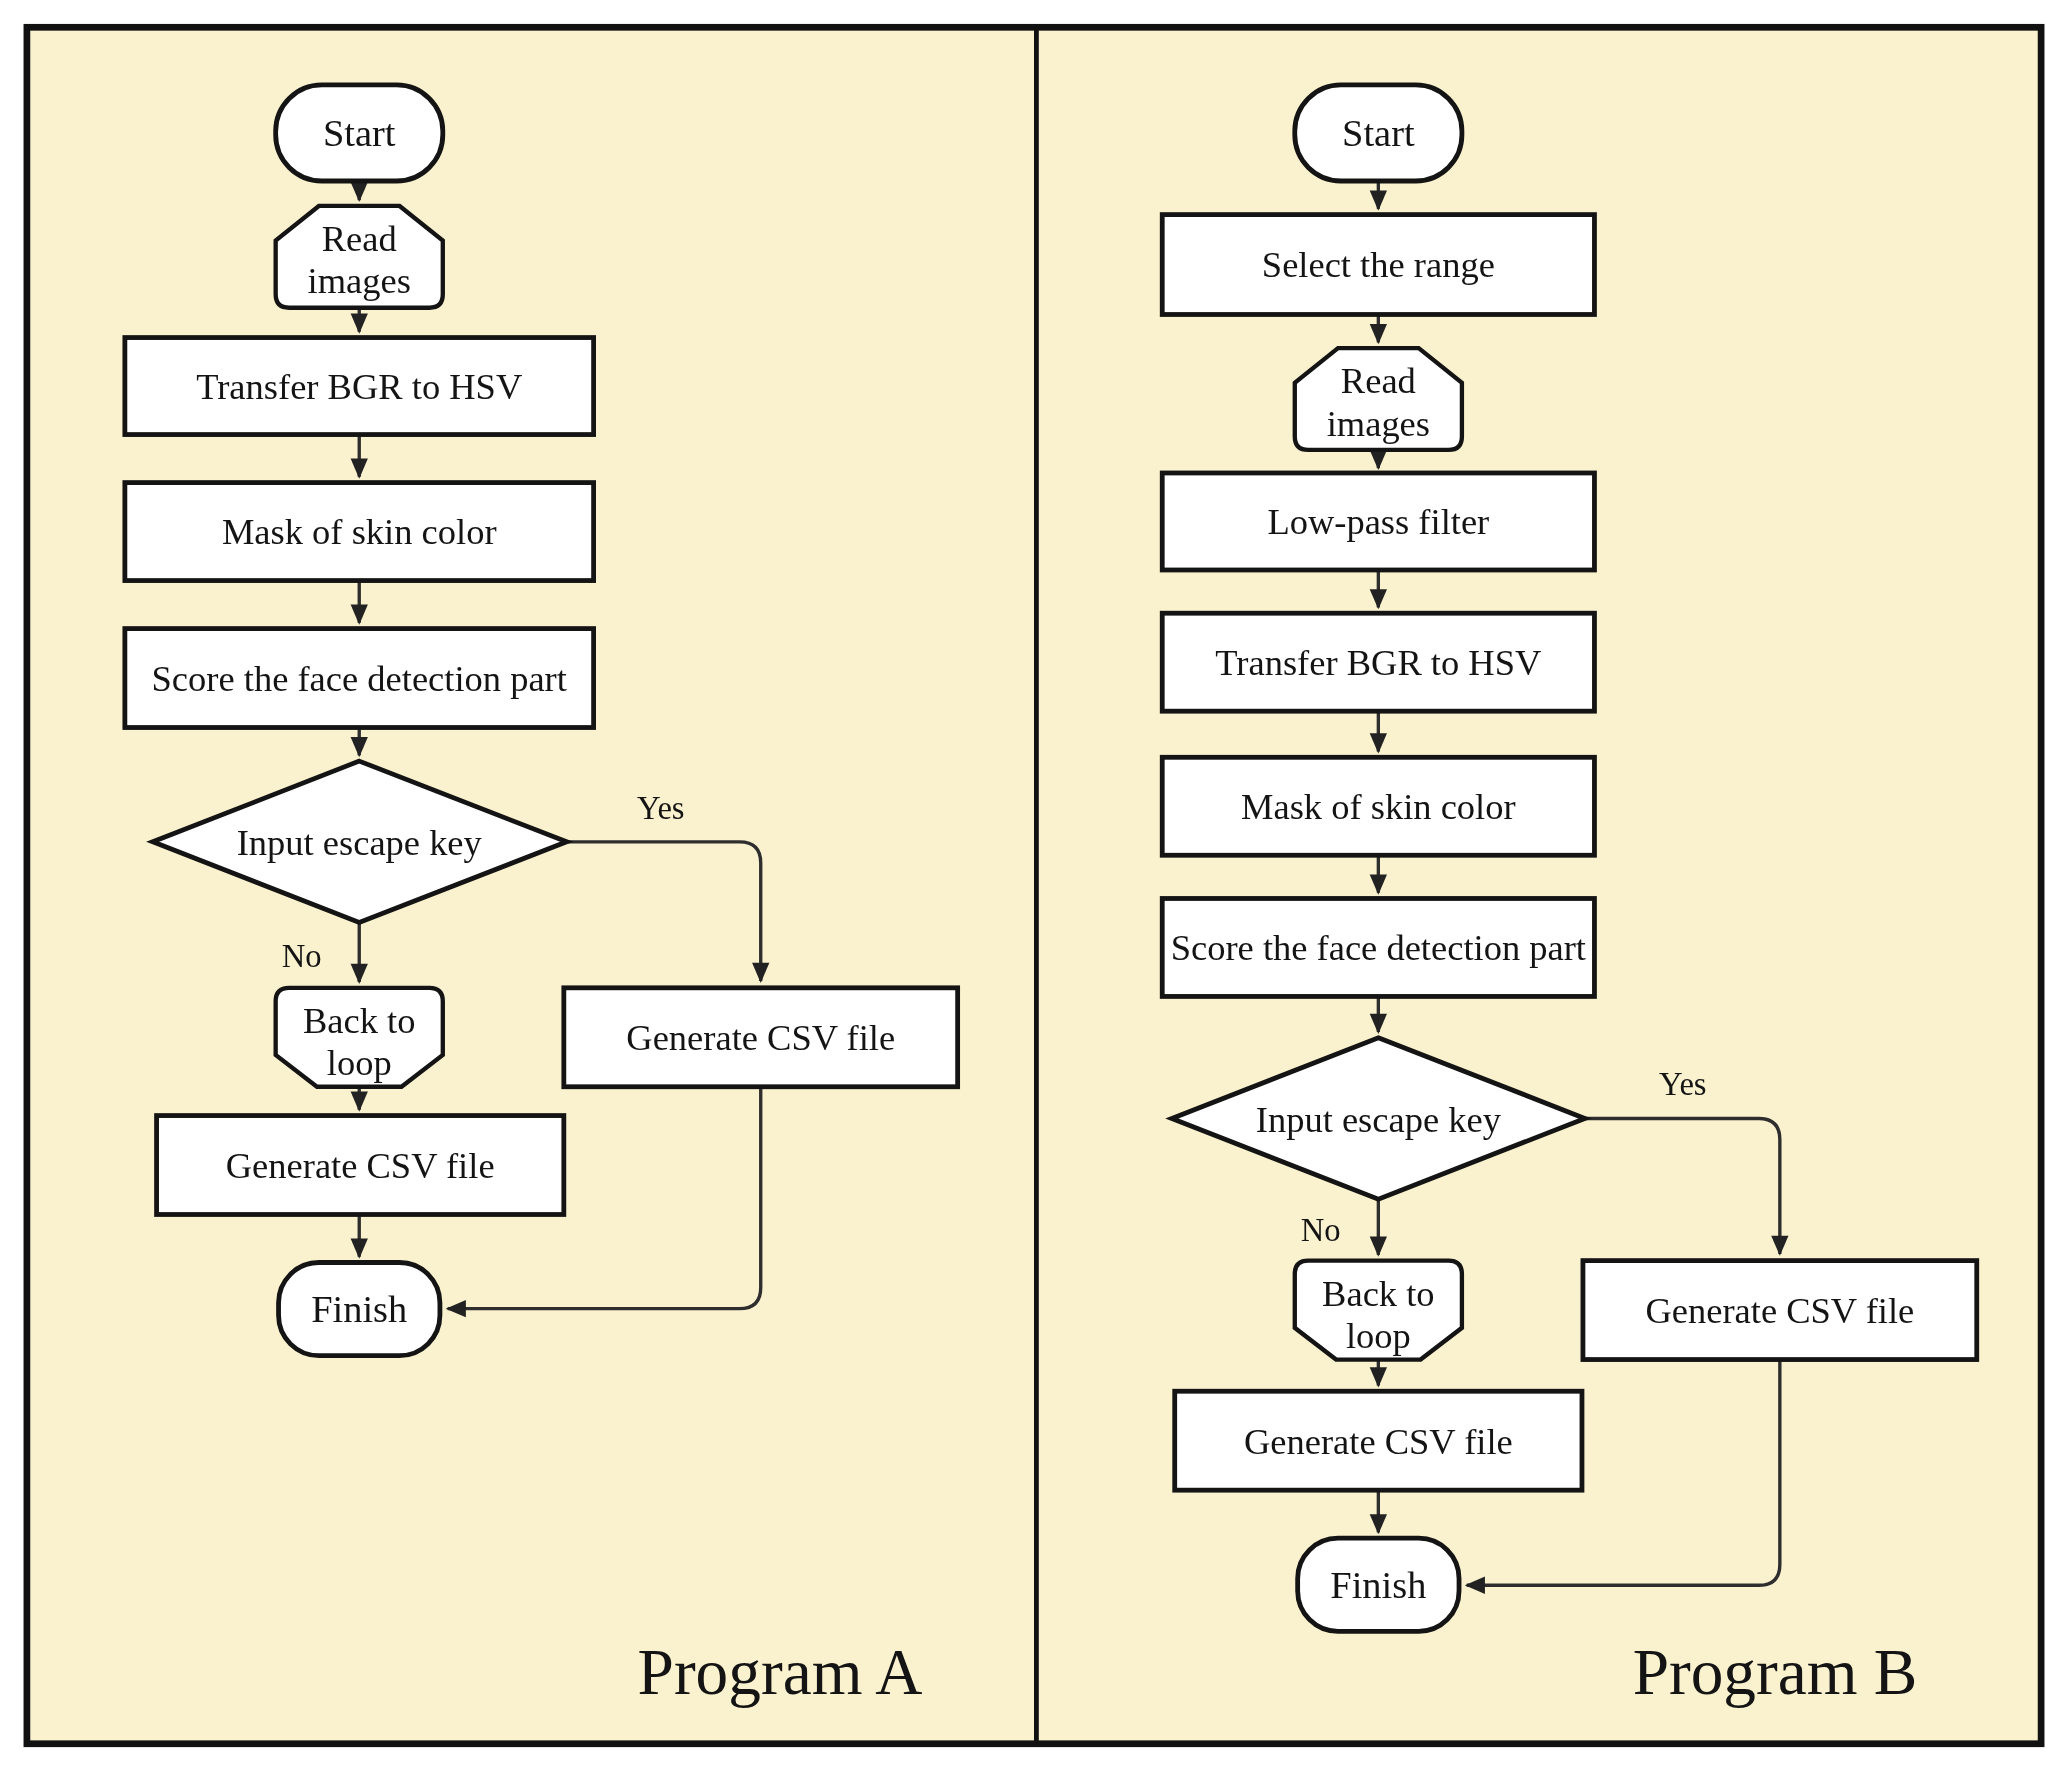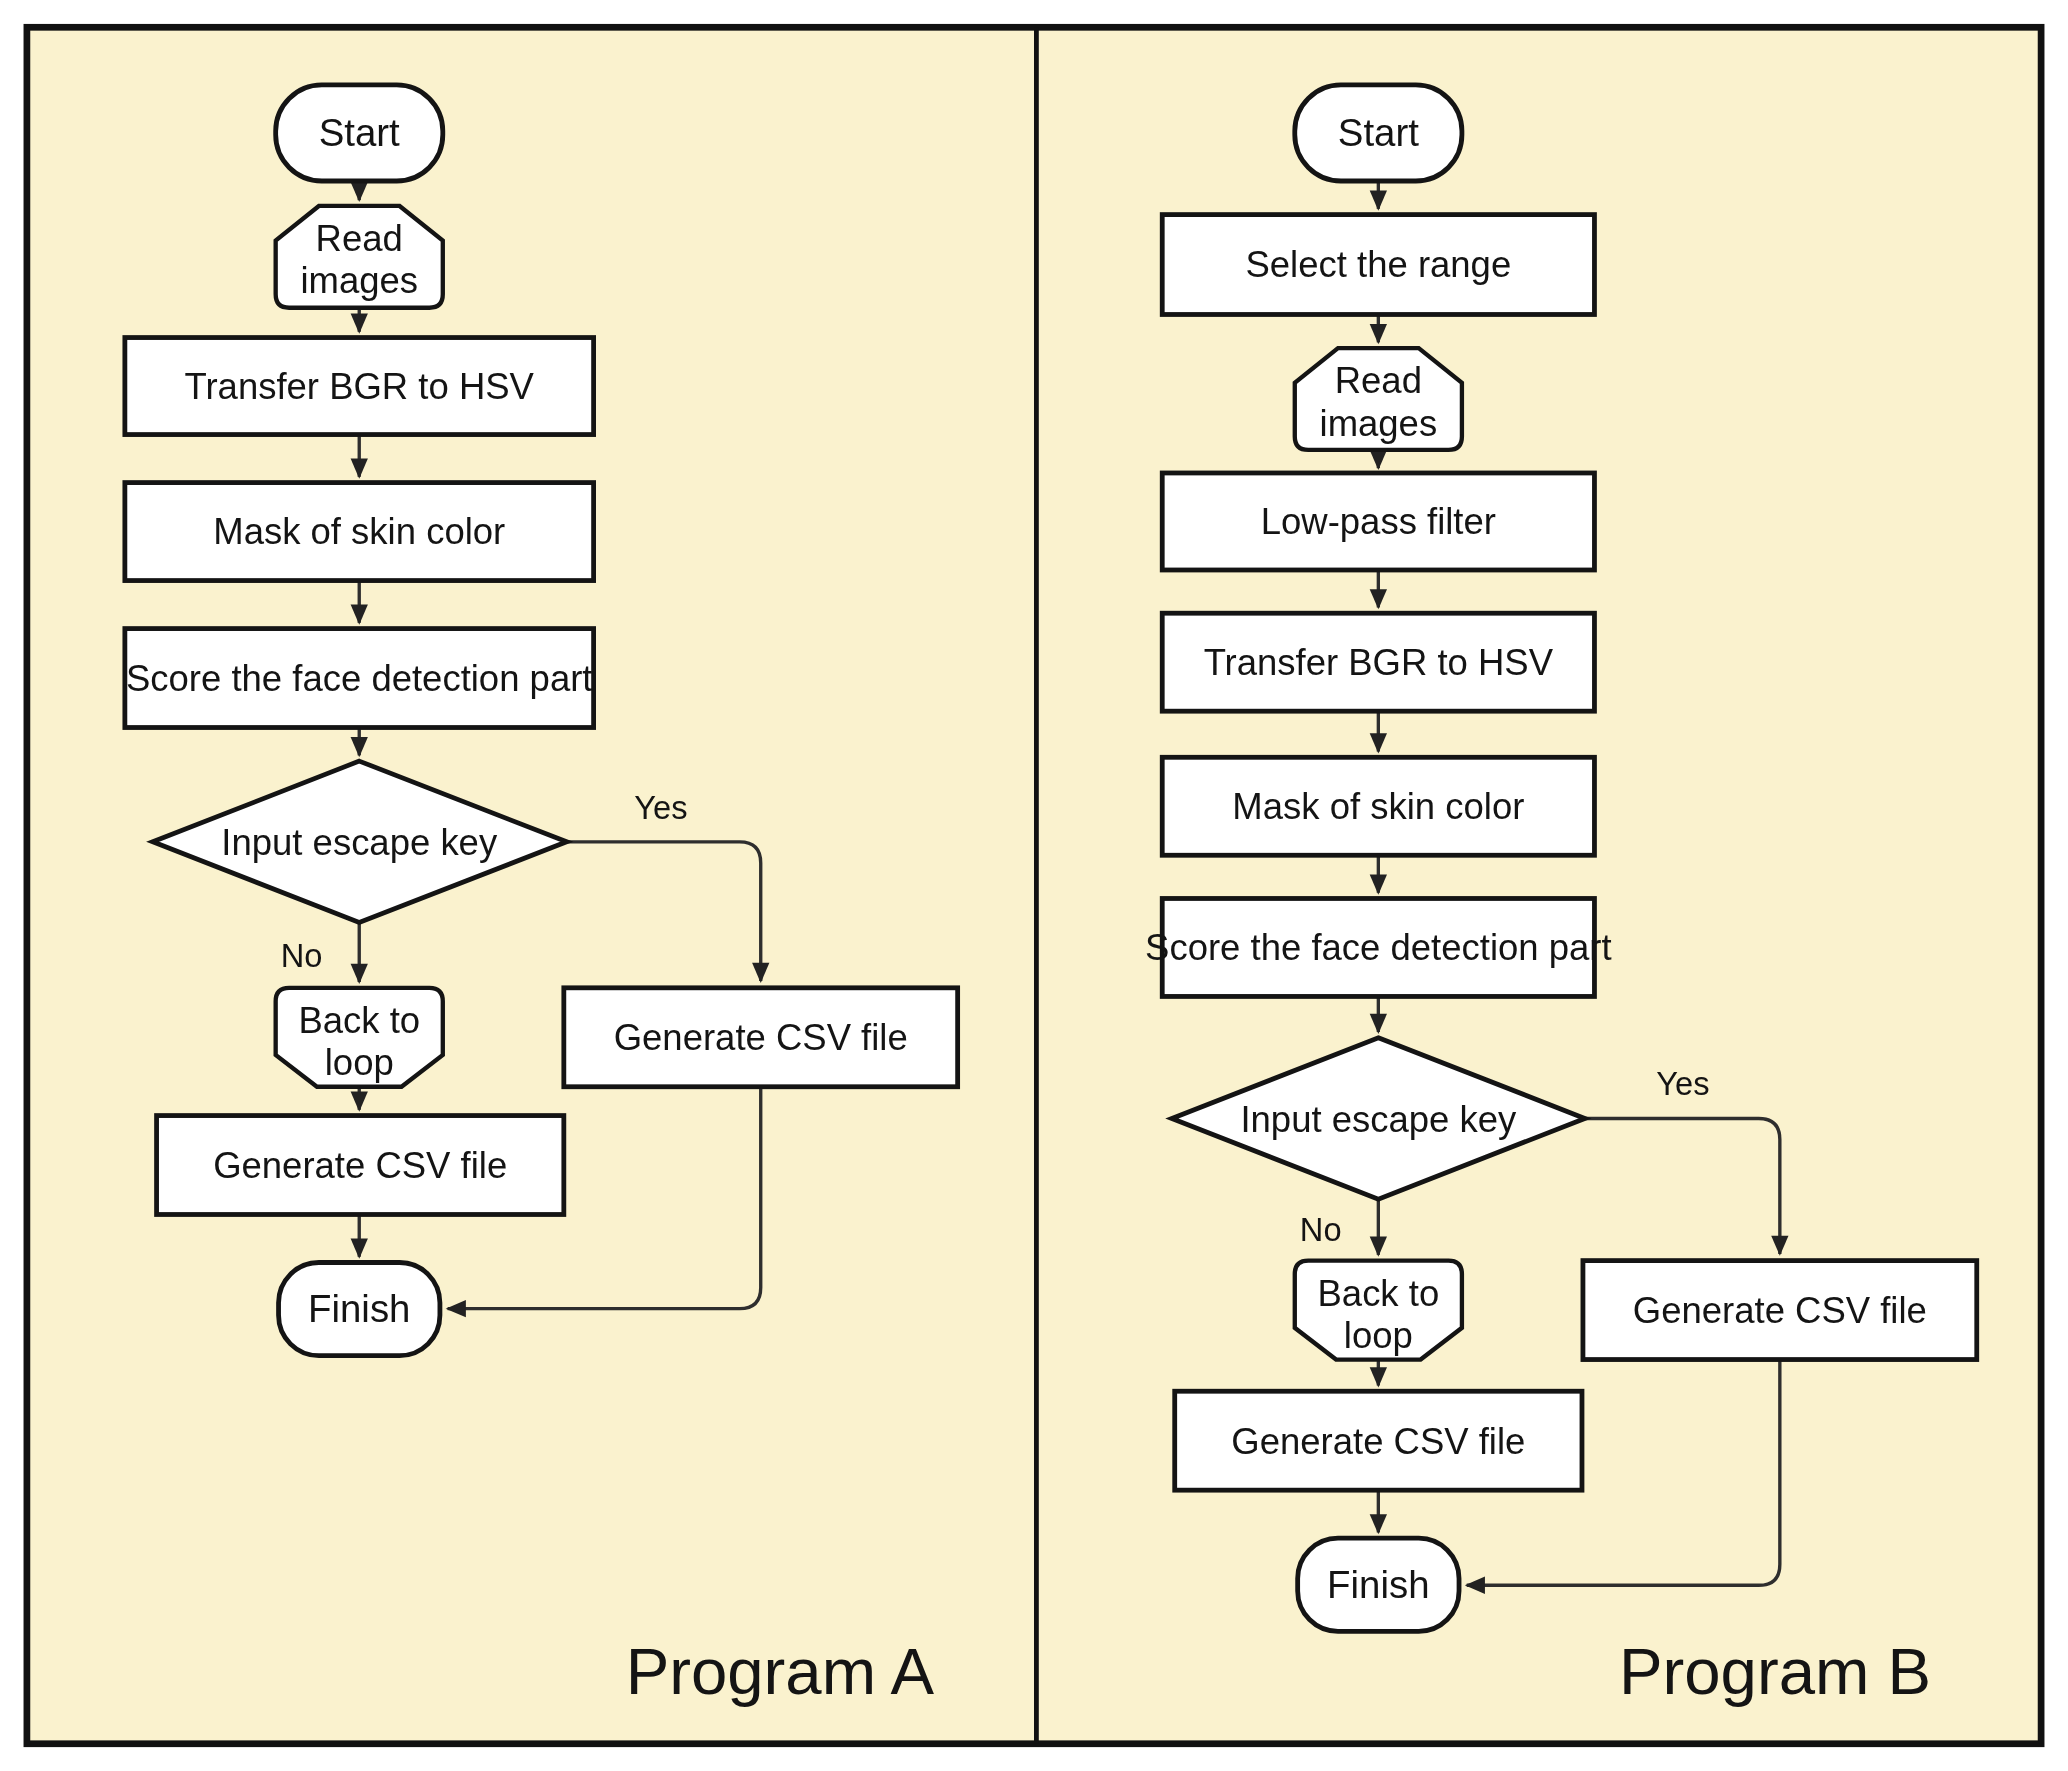--- a/index.html
+++ b/index.html
@@ -1,17 +1,17 @@
 <!DOCTYPE html>
 <html><head>
 <meta charset="utf-8">
 <style>
   html,body{margin:0;padding:0;background:#ffffff;}
   .stage{position:relative;width:2068px;height:1772px;background:#ffffff;
-         font-family:Liberation Sans, sans-serif;}
+         font-family:Liberation Serif, serif;}
   svg{position:absolute;left:0;top:0;}
   .node{stroke:#141414;stroke-width:5;fill:#ffffff;}
   .node.thin{stroke-width:4.5;}
   .edge{stroke:#2e2e2e;stroke-width:3.5;fill:none;}
   .nodelabel{font-size:38px;fill:#141414;text-anchor:middle;}
   .biglabel{font-size:40px;fill:#141414;text-anchor:middle;}
   .edgelabel{font-size:34px;fill:#141414;text-anchor:middle;}
   .paneltitle{font-size:68px;fill:#141414;text-anchor:middle;}
   .frame{fill:#FAF2CE;stroke:#111111;stroke-width:7;}
   .divider{stroke:#111111;stroke-width:5;}

